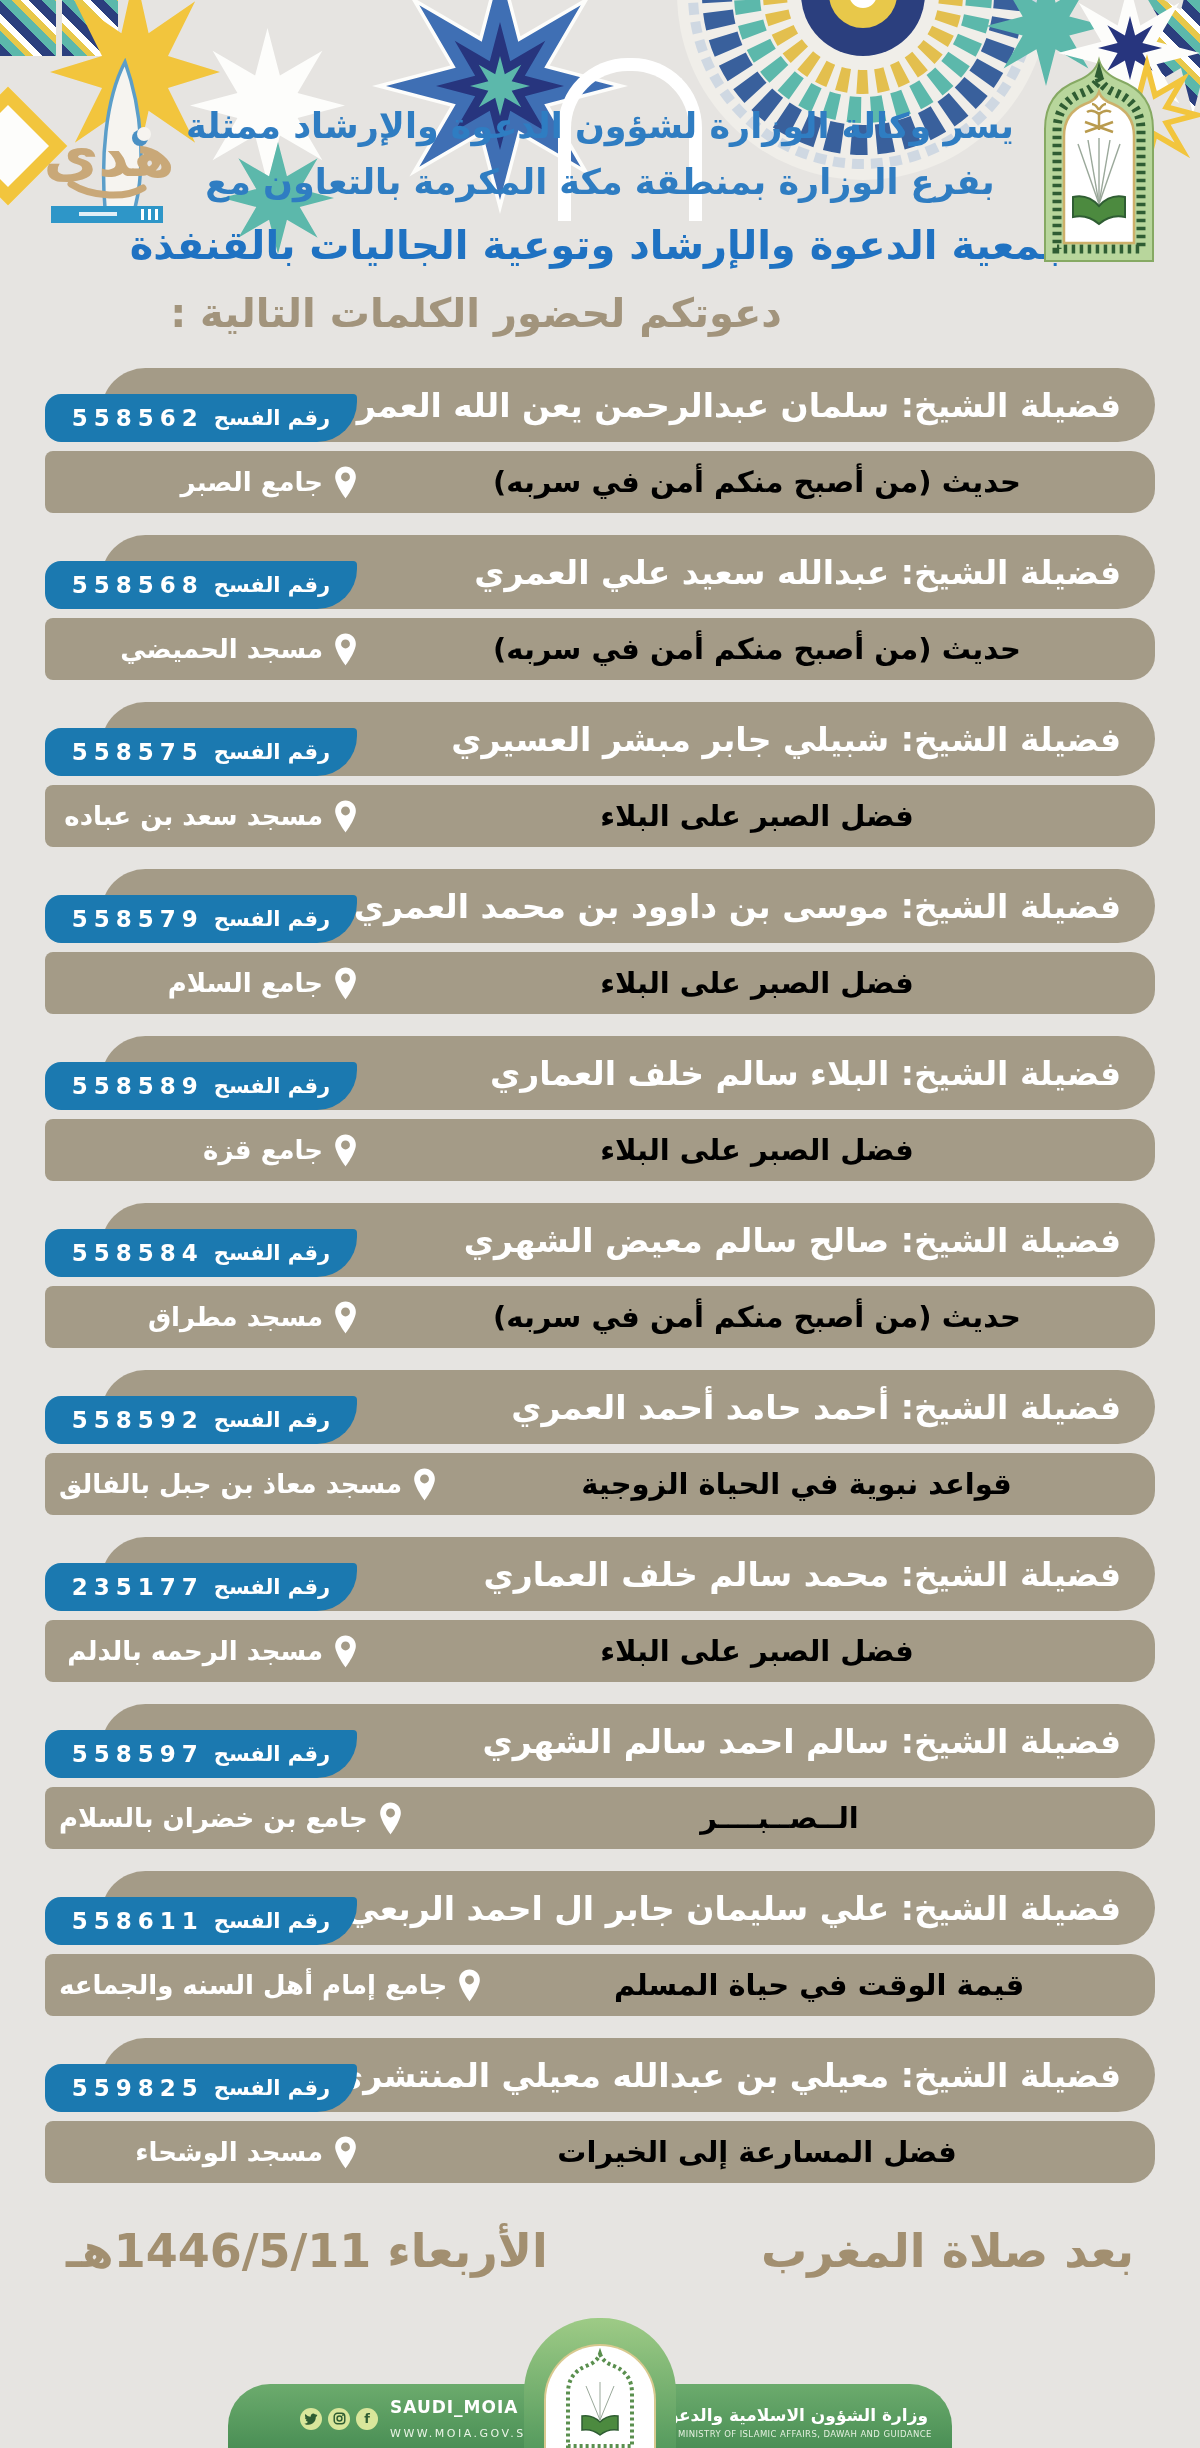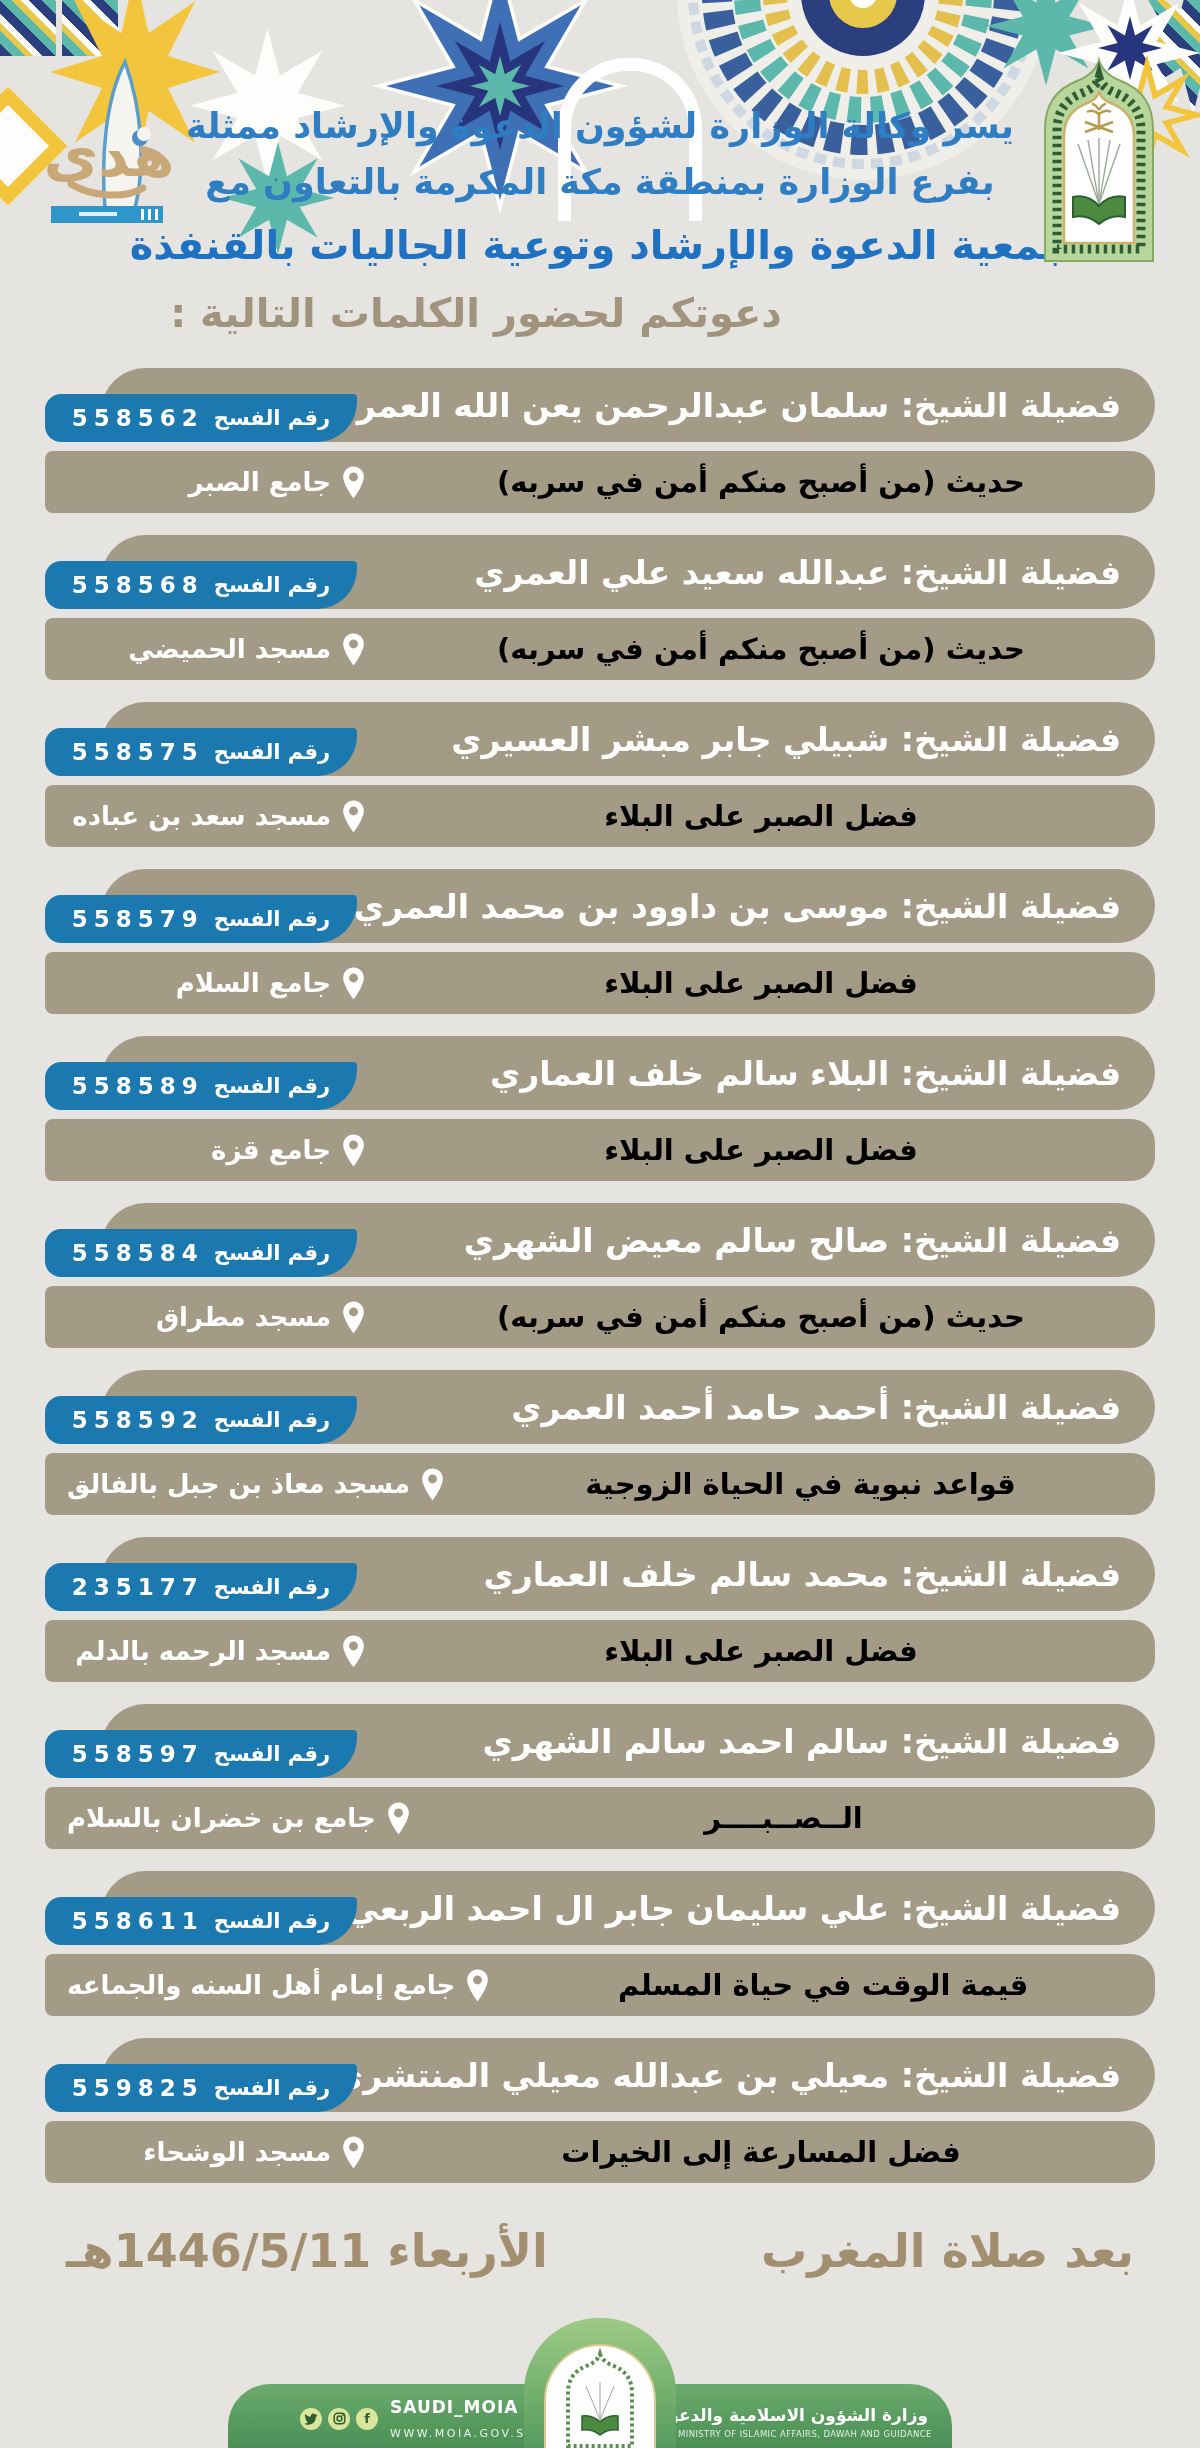--- a/index.html
+++ b/index.html
@@ -27,21 +27,21 @@
   .name-bar{position:absolute;left:56px;right:0;top:0;bottom:0;background:#a49b87;border-radius:48px 40px 40px 0;
     display:flex;align-items:center;direction:rtl;padding-right:34px;box-sizing:border-box;}
   .name{color:#fff;font-weight:bold;font-size:33px;white-space:nowrap;}
   .permit{position:absolute;left:0;top:26px;width:312px;height:48px;background:#1b79b0;border-radius:16px 4px 40px 16px;
     display:flex;align-items:center;justify-content:center;gap:10px;direction:rtl;z-index:2;}
   .permit-label{color:#fff;font-size:21px;font-weight:bold;}
   .permit-number{color:#fff;font-size:23px;font-weight:bold;letter-spacing:6px;direction:ltr;}
   .topic-bar{position:absolute;left:0;right:0;top:83px;height:62px;background:#a49b87;border-radius:8px 24px 24px 8px;
     display:flex;align-items:center;direction:rtl;}
   .topic{flex:1;text-align:center;color:#000000;font-weight:bold;font-size:29px;white-space:nowrap;}
-  .loc{flex:0 0 auto;display:flex;align-items:center;gap:9px;direction:rtl;min-width:300px;justify-content:flex-start;padding-left:22px;}
+  .loc{flex:0 0 auto;display:flex;align-items:center;gap:9px;direction:rtl;min-width:300px;justify-content:flex-start;padding-left:14px;}
   .loc .pin{flex:0 0 auto;}
   .loc-text{color:#fff;font-weight:bold;font-size:26px;white-space:nowrap;}
 
   
   .when{position:absolute;top:2224px;left:0;width:1200px;display:flex;justify-content:space-between;padding:0 66px;box-sizing:border-box;}
   .when div{direction:rtl;color:#a28f70;font-weight:bold;font-size:46px;}
 
   
   .banner{position:absolute;left:228px;bottom:0;width:724px;height:64px;background:linear-gradient(180deg,#6cab6d,#4a8f55);
     border-radius:42px 42px 0 0;}

